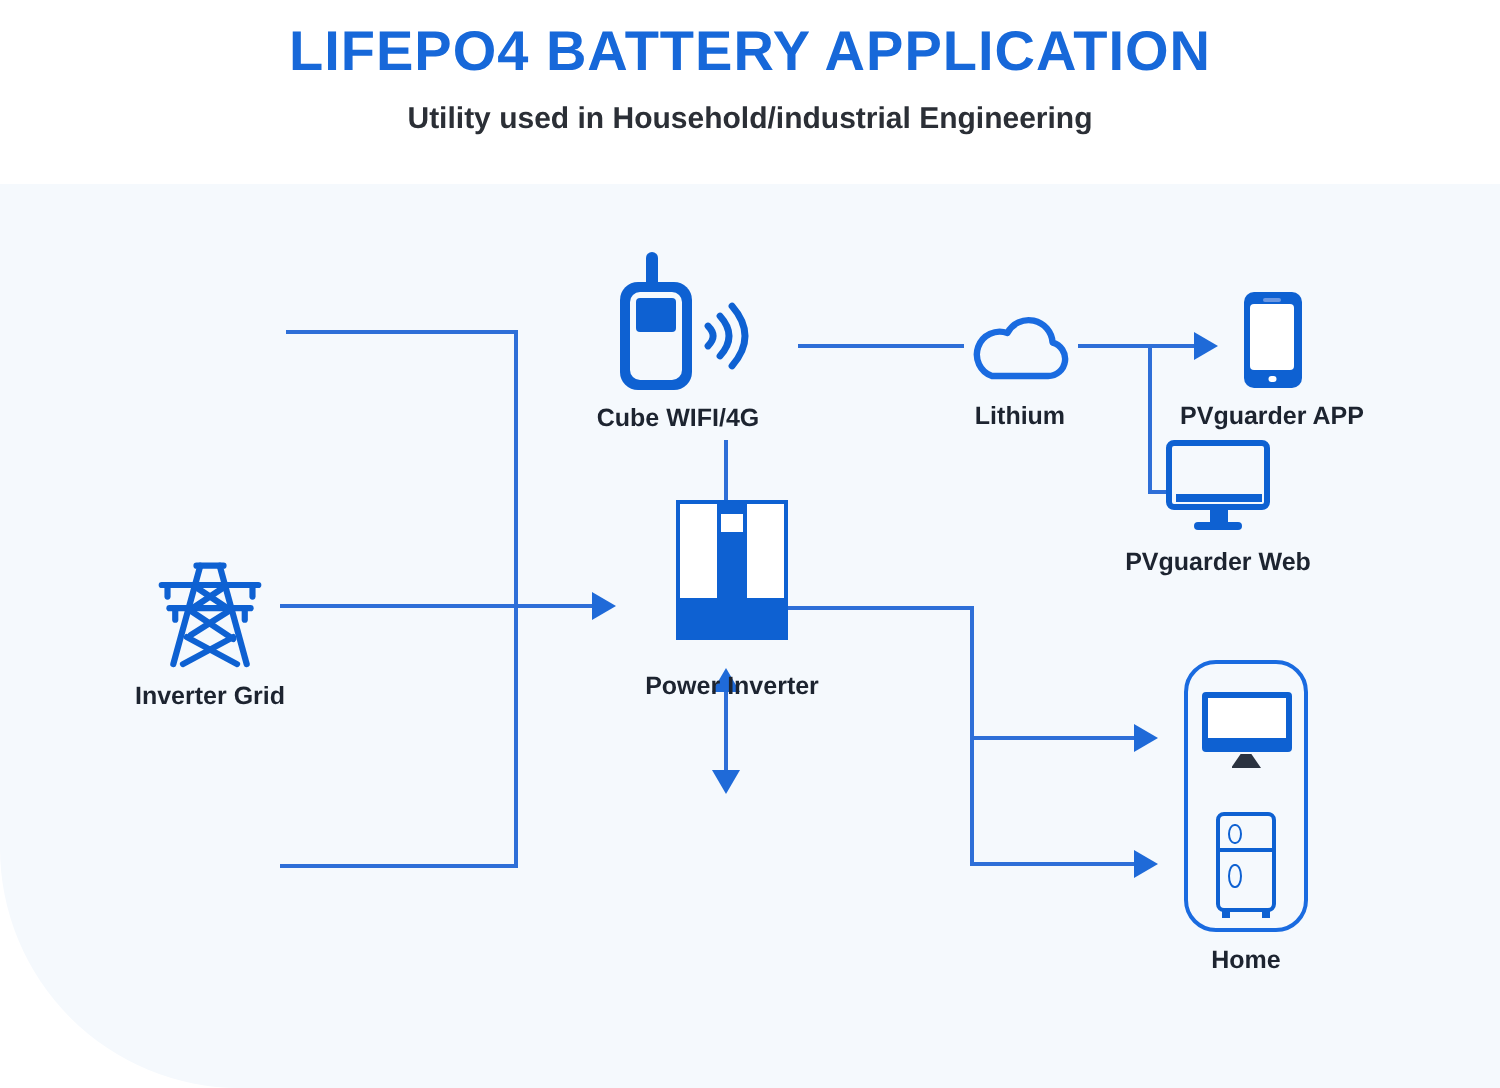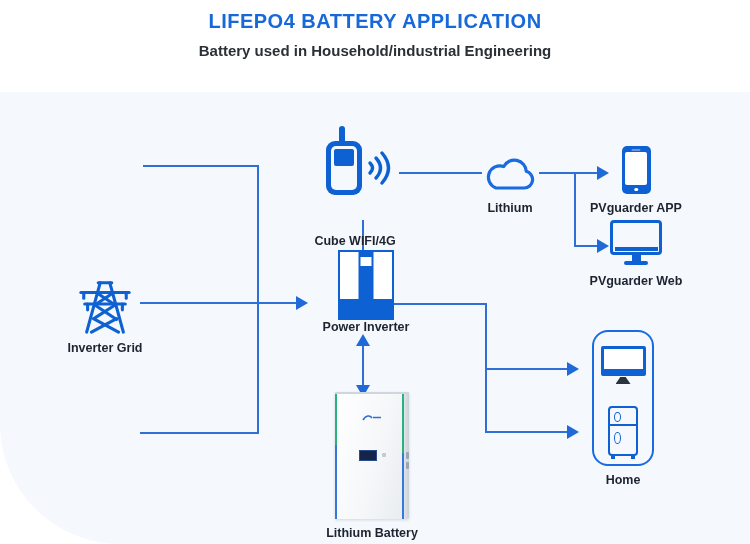--- a/index.html
+++ b/index.html
@@ -1,21 +1,21 @@
 <!DOCTYPE html>
 <html><head>
 <meta charset="utf-8">
 <style>
   html,body{margin:0;padding:0;}
   body{font-family:"Liberation Sans","DejaVu Sans",sans-serif;background:#ffffff;}
   .stage{position:relative;width:750px;height:544px;background:#ffffff;overflow:hidden;}
   .panel-bg{position:absolute;left:0;right:0;top:92px;bottom:0;background:#f5f9fd;border-bottom-left-radius:120px;}
   
   .hdr{position:absolute;left:0;top:10px;width:750px;text-align:center;}
-  .title{font-size:20px;font-weight:800;letter-spacing:.5px;color:#1768d9;}
+  .title{font-size:28px;font-weight:800;letter-spacing:.5px;color:#1768d9;}
   .subtitle{margin-top:9px;font-size:15px;font-weight:700;color:#2b2f36;}
   
   .node{position:absolute;display:flex;flex-direction:column;align-items:center;}
   .lbl{font-size:12.5px;font-weight:700;color:#1d2430;white-space:nowrap;margin-top:7px;}
   
   .hl,.vl{position:absolute;background:#2e6fd8;}
   .hl{height:2px;} .vl{width:2px;}
   .ar-r{position:absolute;width:0;height:0;border-top:7px solid transparent;border-bottom:7px solid transparent;border-left:12px solid #1f6ad8;}
   .ar-u{position:absolute;width:0;height:0;border-left:7px solid transparent;border-right:7px solid transparent;border-bottom:12px solid #1f6ad8;}
   .ar-d{position:absolute;width:0;height:0;border-left:7px solid transparent;border-right:7px solid transparent;border-top:12px solid #1f6ad8;}
@@ -70,21 +70,21 @@
   svg{display:block;}
 </style>
 </head>
 <body>
 
 <div class="stage">
   <div class="panel-bg"></div>
 
   <div class="hdr">
     <div class="title">LIFEPO4 BATTERY APPLICATION</div>
-    <div class="subtitle">Battery used in Household/industrial Engineering</div>
+    <div class="subtitle">Utility used in Household/industrial Engineering</div>
   </div>
 
   <div class="hl" style="left:143px;top:165px;width:115px;"></div>
   <div class="hl" style="left:140px;top:302px;width:157px;"></div>
   <div class="ar-r" style="left:296px;top:296px;"></div>
   <div class="hl" style="left:140px;top:432px;width:118px;"></div>
   <div class="vl" style="left:257px;top:165px;height:269px;"></div>
 
   <div class="vl" style="left:362px;top:220px;height:30px;"></div>
   <div class="hl" style="left:399px;top:172px;width:83px;"></div>
@@ -124,21 +124,21 @@
         <path d="M21.5 28 L44 43"></path>
           <path d="M42.5 28 L22 41"></path>
         <path d="M20 42 L46 56"></path>
           <path d="M44 42 L18 56"></path>
       </g>
     </svg>
     <div class="lbl">Inverter Grid</div>
   </div>
 
 
-  <div class="node" style="left:295px;top:126px;width:120px;gap:32px;">
+  <div class="node" style="left:279px;top:126px;width:120px;">
     <div class="wt-wrap">
       <div class="wt-body">
         <div class="wt-ant"></div>
         <div class="wt-inner">
           <div class="wt-screen"></div>
         </div>
       </div>
       <svg width="26" height="42" viewBox="0 0 26 42" style="margin-left:5px;">
         <g fill="none" stroke="#0e61d2" stroke-width="3.4" stroke-linecap="round">
           <path d="M3 16 q5 5 0 10"></path>
@@ -149,69 +149,50 @@
     </div>
     <div class="lbl">Cube WIFI/4G</div>
   </div>
 
   <div class="node" style="left:306px;top:250px;width:120px;">
     <div class="pi">
       <div class="pi-col"></div>
       <div class="pi-win"></div>
       <div class="pi-base"></div>
     </div>
-    <div class="lbl" style="margin-top:0;">Power Inverter</div>
+    <div class="lbl" style="margin-top:16px;">Power Inverter</div>
   </div>
 
   <div class="node" style="left:452px;top:152px;width:116px;">
     <svg width="60" height="42" viewBox="0 0 60 42">
       <path d="M16 36 H44 a8.5 8.5 0 0 0 2.3-16.7 12 12 0 0 0-22.6-4.8 A8.5 8.5 0 0 0 16 36 Z" fill="#f5f9fd" stroke="#1a6be0" stroke-width="3.2" stroke-linejoin="round"></path>
     </svg>
     <div class="lbl">Lithium</div>
   </div>
 
   <div class="node" style="left:576px;top:146px;width:120px;justify-content:center;">
     <div class="phone">
       <div class="phone-speaker"></div>
       <div class="phone-screen"></div>
       <div class="phone-dot"></div>
     </div>
     <div class="lbl">PVguarder APP</div>
   </div>
 
-  <div class="node" style="left:576px;top:220px;width:120px;">
+  <div class="node" style="left:549px;top:220px;width:120px;">
     <div>
       <div class="monitor">
           <div class="monitor-bar"></div>
         </div>
       <div class="monitor-neck"></div>
       <div class="monitor-base"></div>
     </div>
     <div class="lbl" style="margin-top:9px;">PVguarder Web</div>
   </div>
 
-  <div class="node" style="left:312px;top:392px;width:120px;">
-    <div class="battery">
-      <div class="bat-side"></div>
-      <div class="bat-edge-l"></div>
-      <div class="bat-edge-r"></div>
-      <div class="bat-top"></div>
-      <div class="bat-logo">
-        <svg width="24" height="8" viewBox="0 0 24 8">
-          <path d="M3 6 C6 1 10 1 12 4" stroke="#2e6fd8" stroke-width="1.6" fill="none"></path>
-          <path d="M13 3.5 h8" stroke="#2e6fd8" stroke-width="1.5"></path>
-        </svg>
-      </div>
-      <div class="bat-screen"></div>
-      <div class="bat-btn"></div>
-      <div class="bat-l1"></div>
-      <div class="bat-l2"></div>
-    </div>
-    <div class="lbl">Lithium Battery</div>
-  </div>
 
   <div class="node" style="left:563px;top:330px;width:120px;">
     <div class="home-box">
       <div>
         <div class="tv">
             <div class="tv-bar"></div>
           </div>
         <div class="tv-neck"></div>
       </div>
       <div class="fridge">

